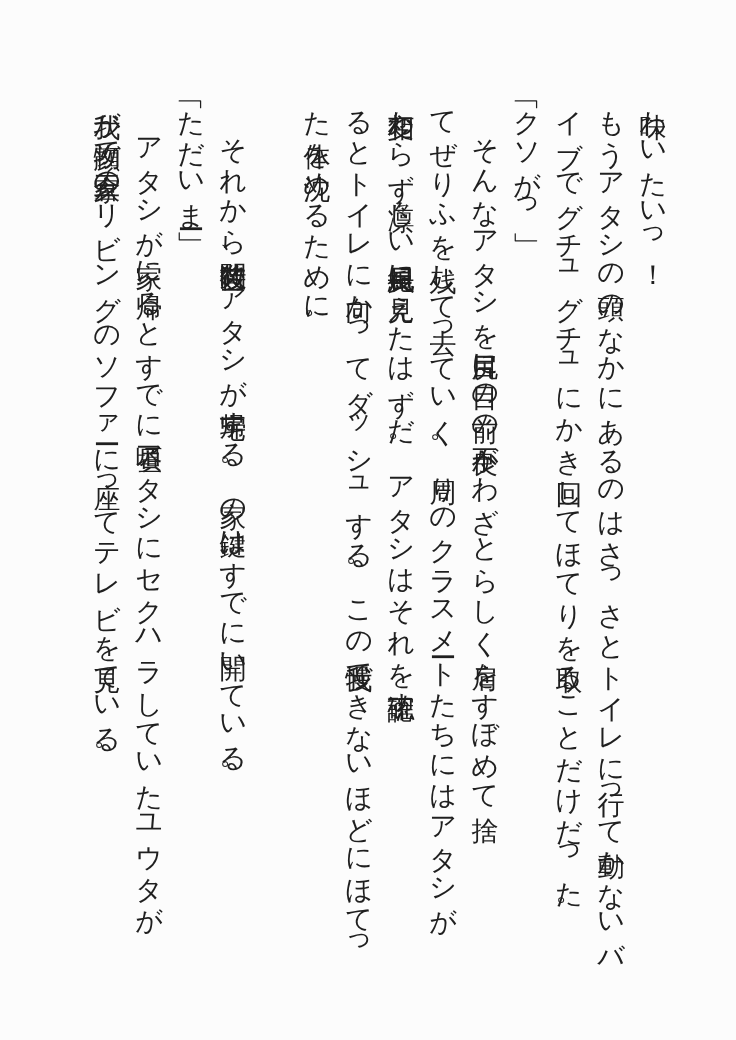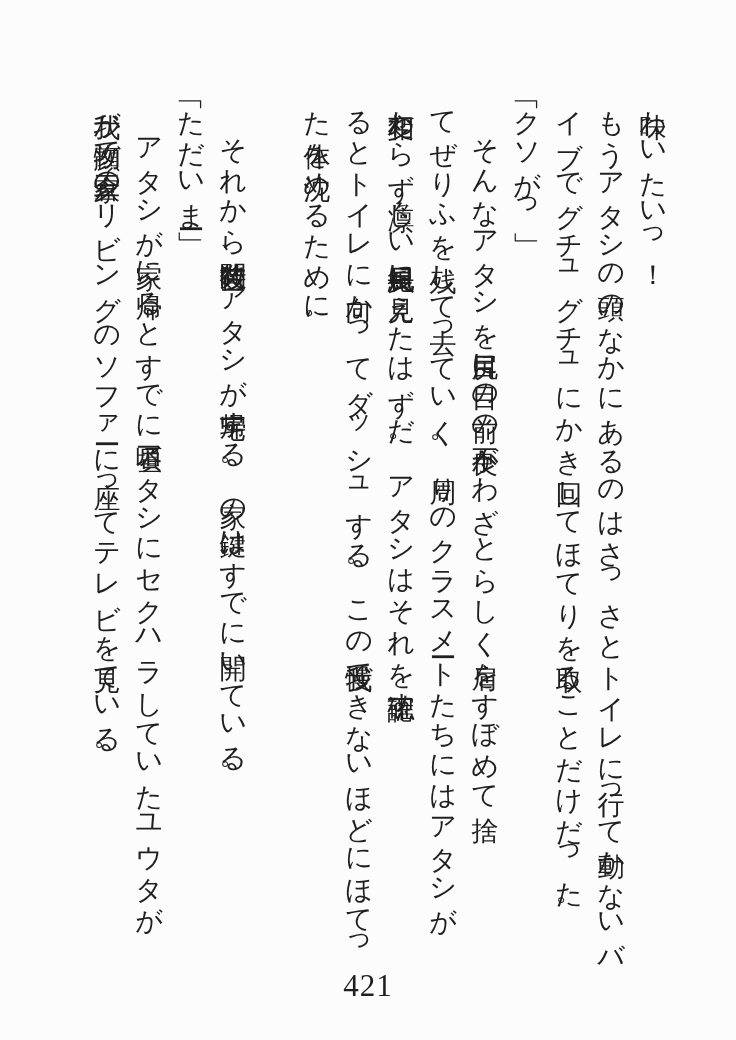--- a/index.html
+++ b/index.html
@@ -68,15 +68,14 @@
     <p class="line">相変わらず凛々しい風紀員長に見えたはずだ。アタシはそれを確認す</p>
     <p class="line">るとトイレに向かってダッシュする。この我慢できないほどにほてっ</p>
     <p class="line">た体を沈めるために。</p>
     <p class="line blank"></p>
     <p class="line indent">それから数時間後、アタシが帰宅する。家の鍵はすでに開いている。</p>
     <p class="line">「ただいまー」</p>
     <p class="line indent">アタシが家に帰るとすでに昼頃アタシにセクハラしていたユウタが</p>
     <p class="line">我が物顔で三倉家のリビングのソファーに座ってテレビを見ている。</p>
   </div>
 
-  <div class="page-number">421</div>
 
 </div>
 
 </body></html>

